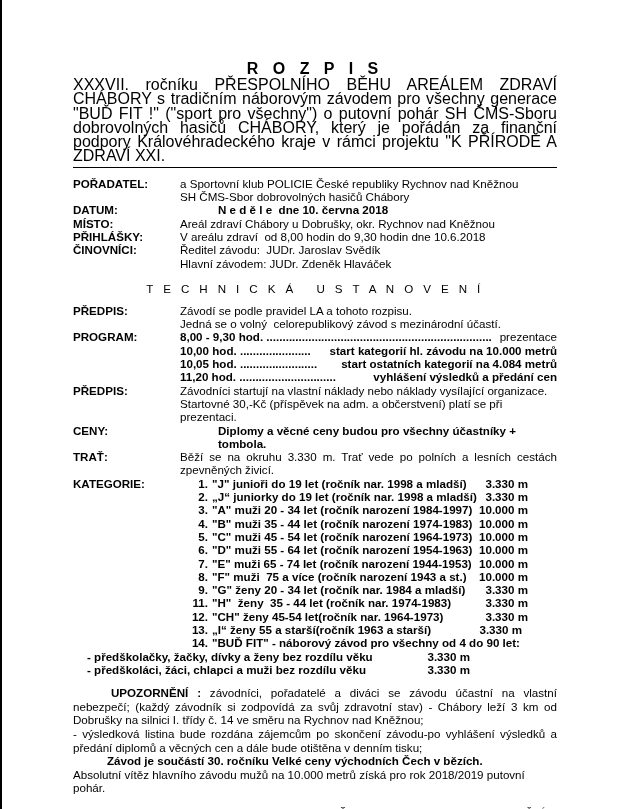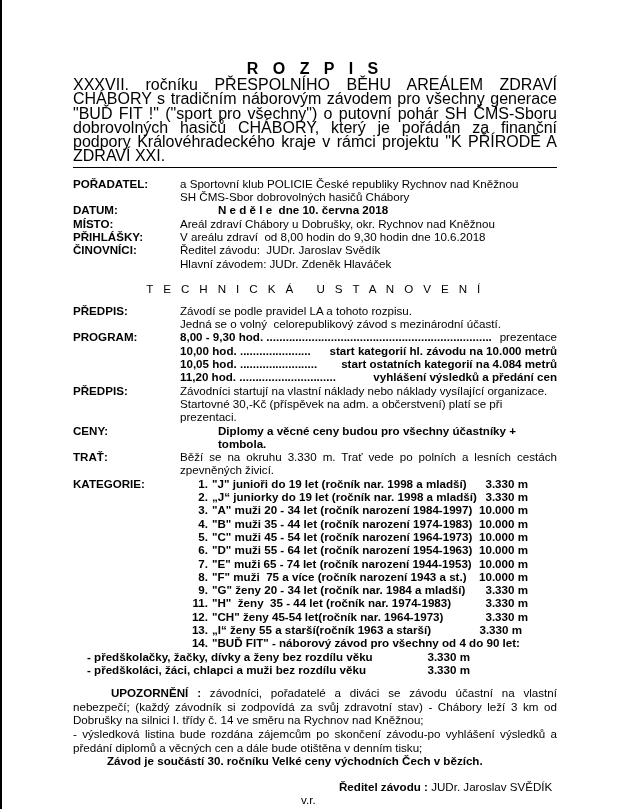--- a/index.html
+++ b/index.html
@@ -205,17 +205,18 @@
   <div class="sub">
       <span class="txt">- předškoláci, žáci, chlapci a muži bez rozdílu věku</span>
       <span class="dist">3.330 m</span>
     </div>
 
   <div class="warn">
     <span class="b">UPOZORNĚNÍ :</span><span> závodníci, pořadatelé a diváci se závodu účastní na vlastní nebezpečí; (každý závodník si zodpovídá za svůj zdravotní stav) - Chábory leží 3 km od Dobrušky na silnici I. třídy č. 14 ve směru na Rychnov nad Kněžnou;</span>
   </div>
   <div class="justify" style="line-height:13.6px;"> - výsledková listina bude rozdána zájemcům  po skončení závodu-po vyhlášení výsledků a předání diplomů a věcných cen a dále bude otištěna v denním tisku;</div>
   <div class="center-b">Závod je součástí 30. ročníku Velké ceny východních Čech v bězích.</div>
+  <div class="abs">Absolutní vítěz hlavního závodu mužů na 10.000 metrů získá pro rok 2018/2019 putovní pohár.</div>
 
   <div class="sign">
     <span class="b">Ředitel závodu :</span><span> JUDr. Jaroslav SVĚDÍK v.r.</span>
   </div>
 </div>
 
 </body></html>

